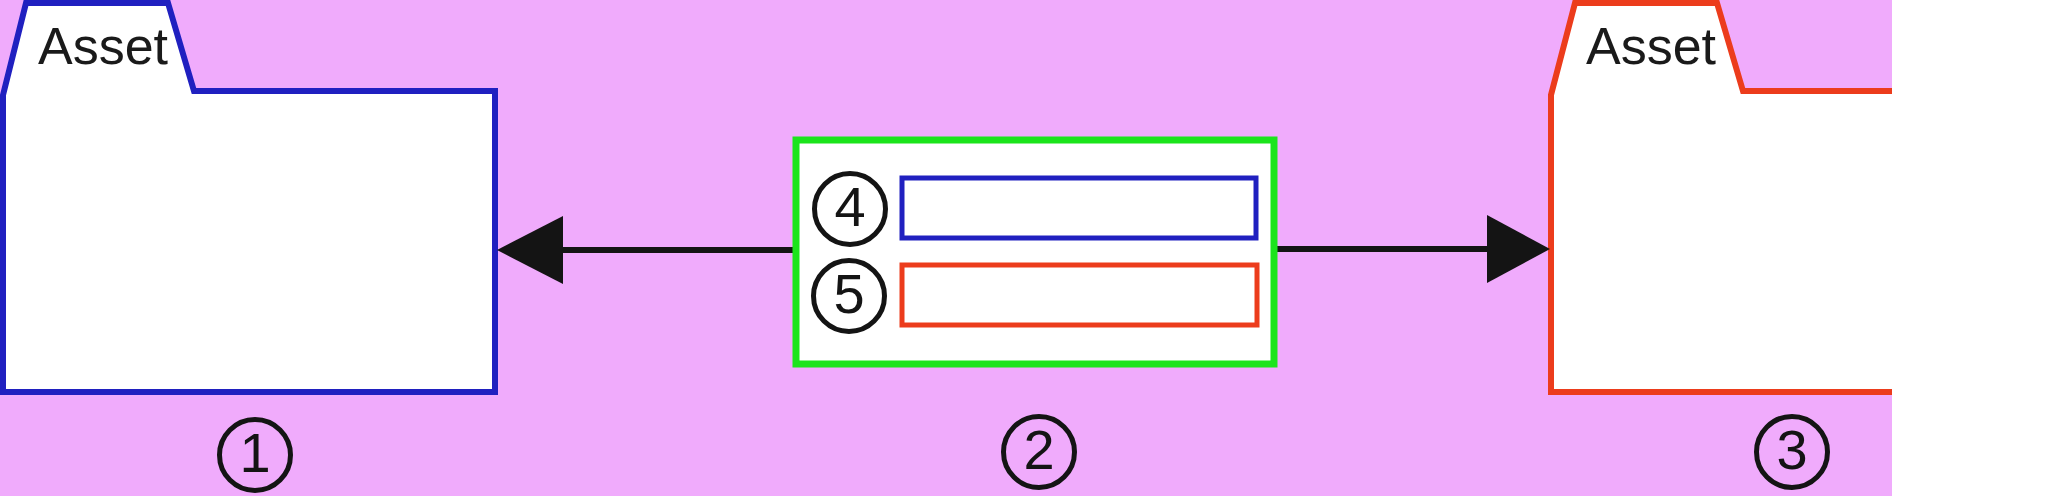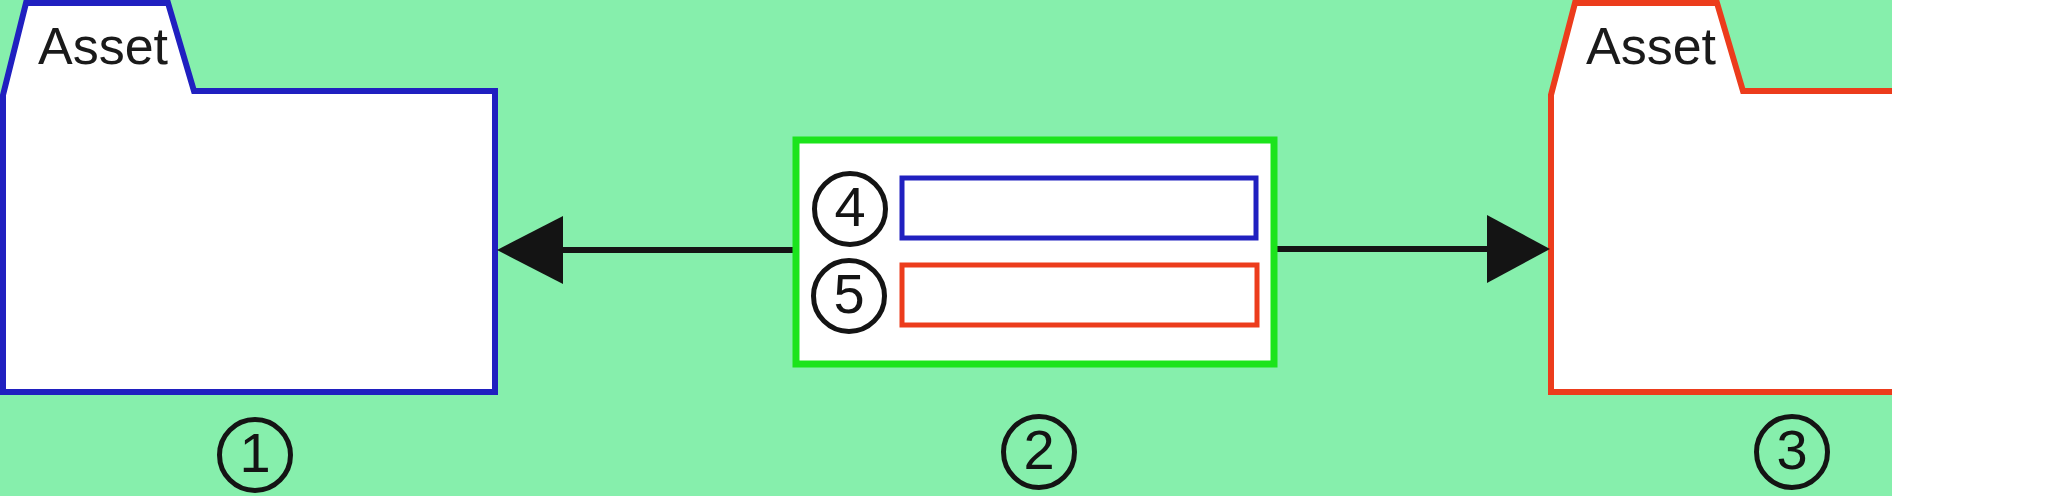--- a/index.html
+++ b/index.html
@@ -1,20 +1,20 @@
 <!DOCTYPE html>
 <html><head>
 <meta charset="utf-8">
 <style>
   html, body { margin: 0; padding: 0; background: #ffffff; }
   .canvas {
     position: relative;
     width: 1892px;
     height: 496px;
-    background: #86efac;
+    background: #f0abfc;
     font-family: "Liberation Sans", "DejaVu Sans", sans-serif;
     overflow: hidden;
   }
   .diagram-svg {
     position: absolute;
     left: 0; top: 0;
     width: 2048px; height: 496px;
   }
   .asset-label {
     position: absolute;

